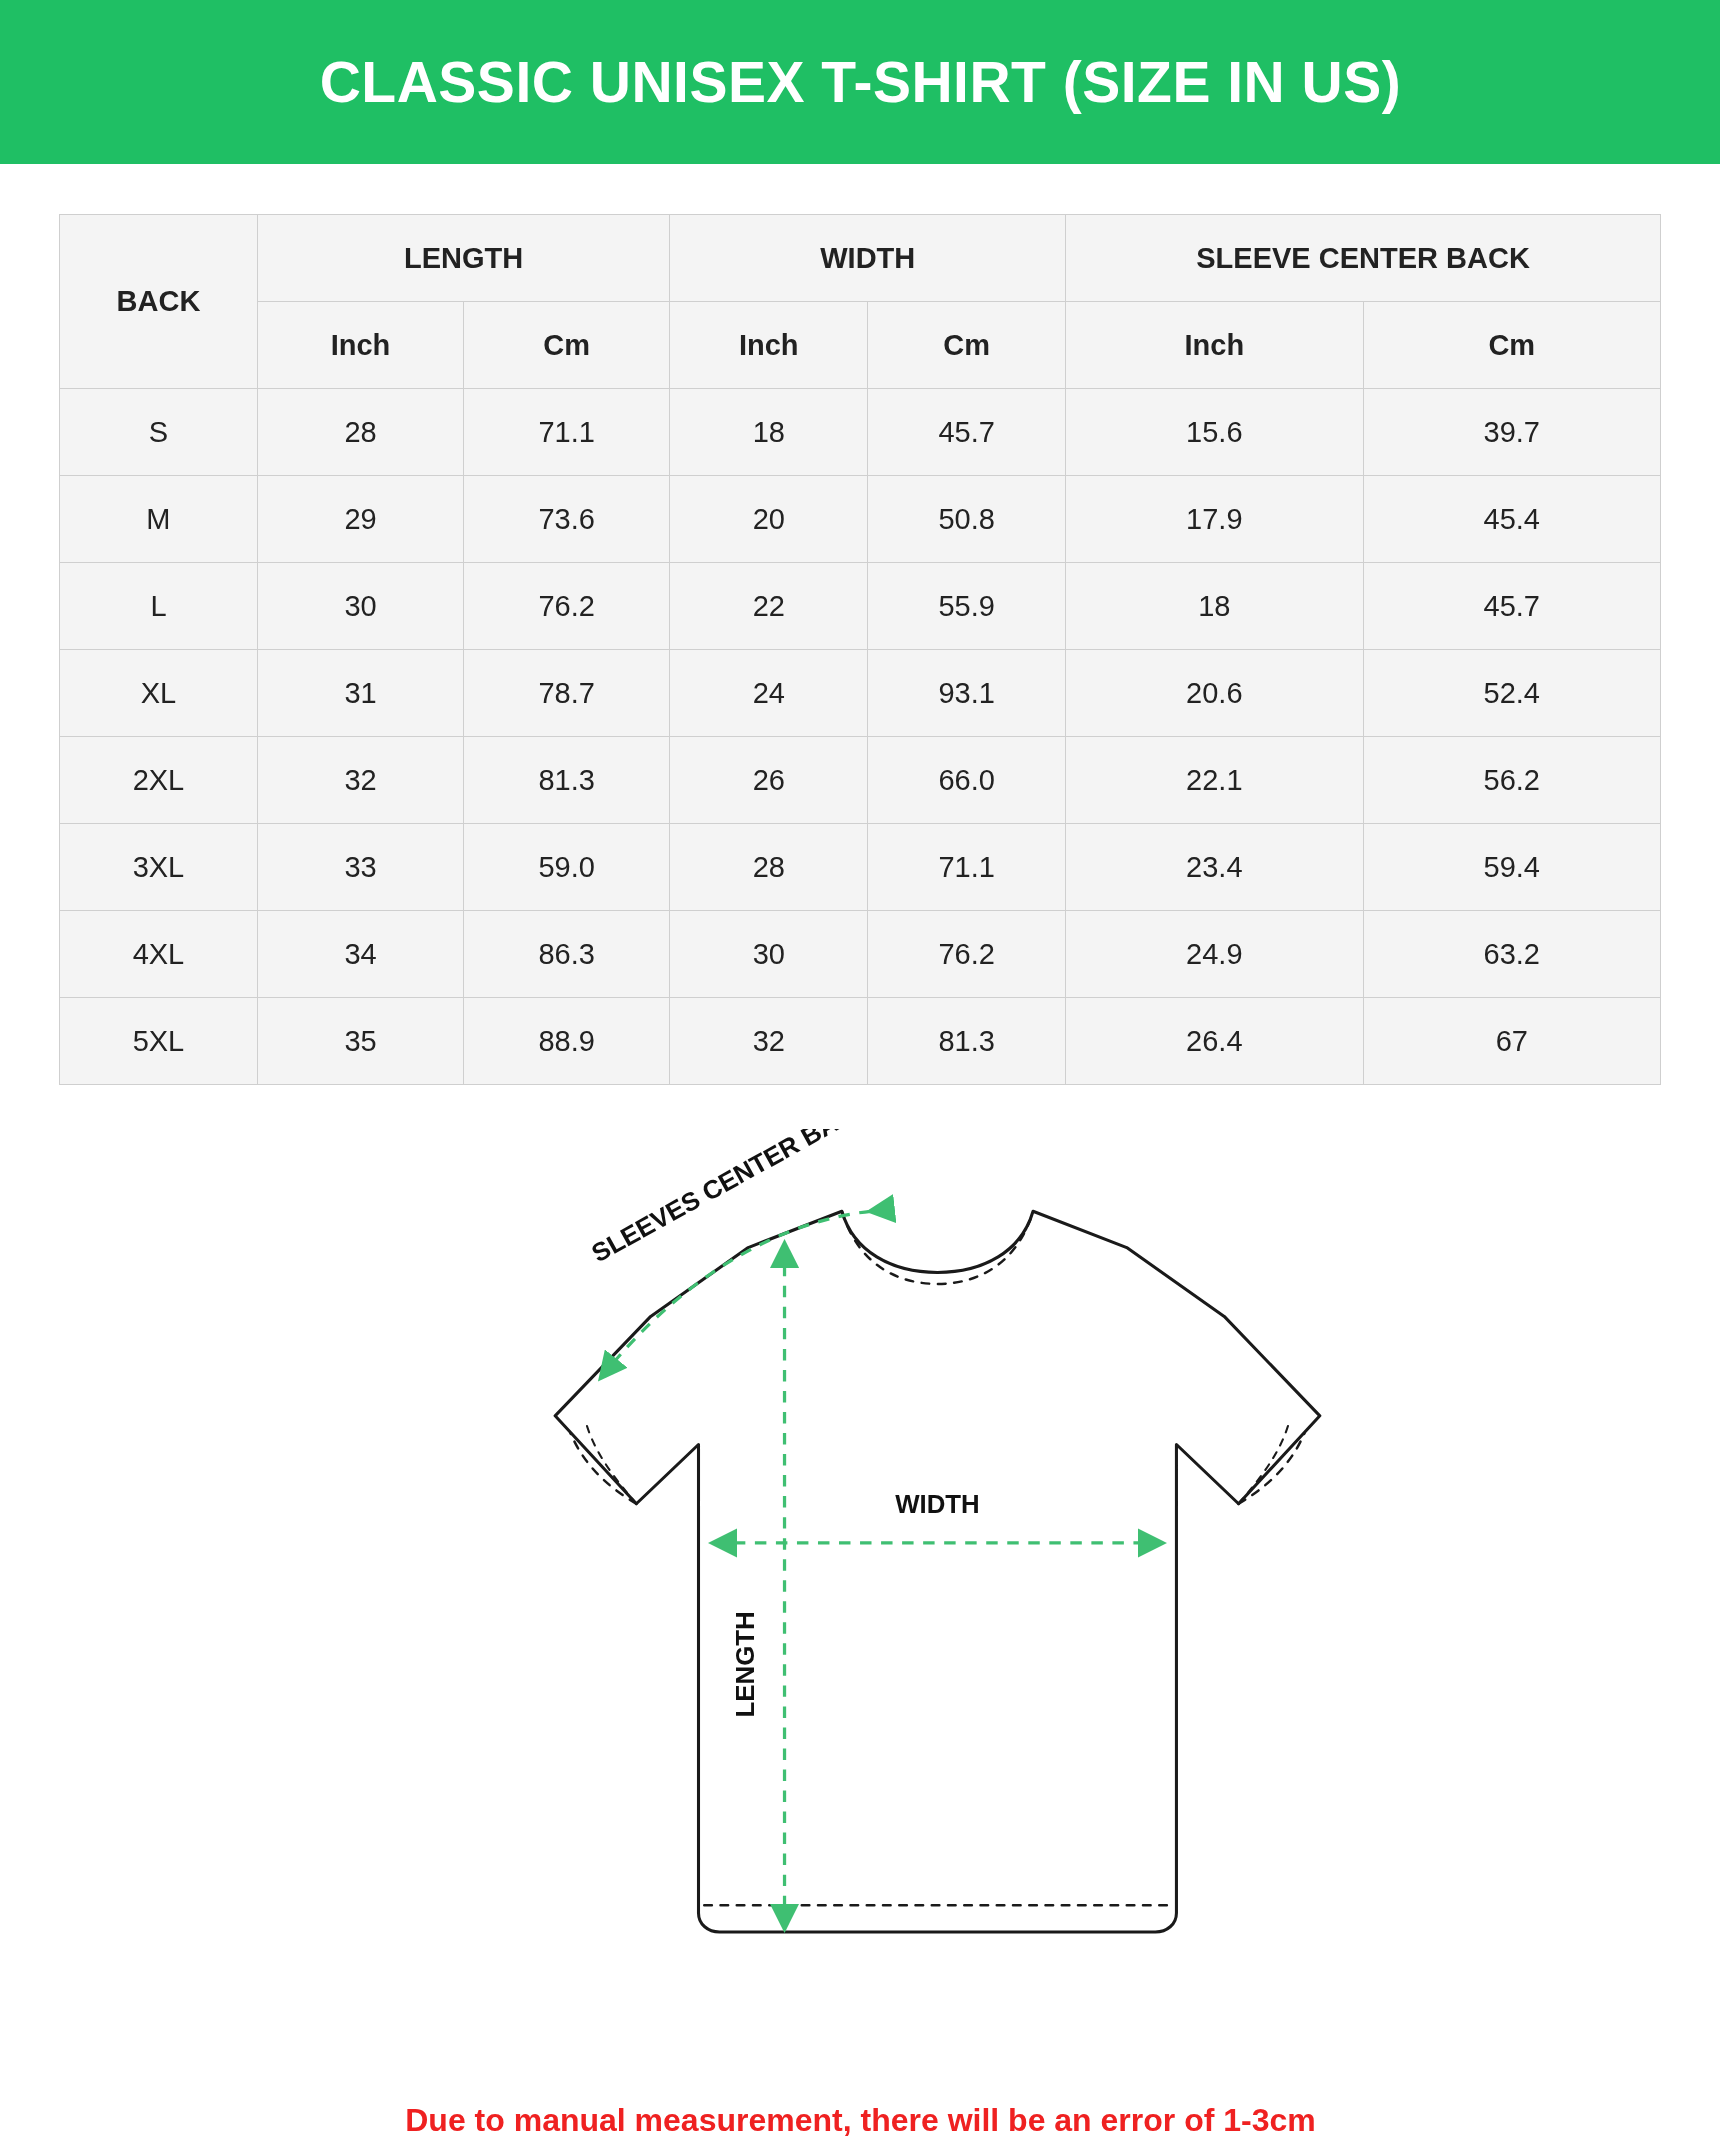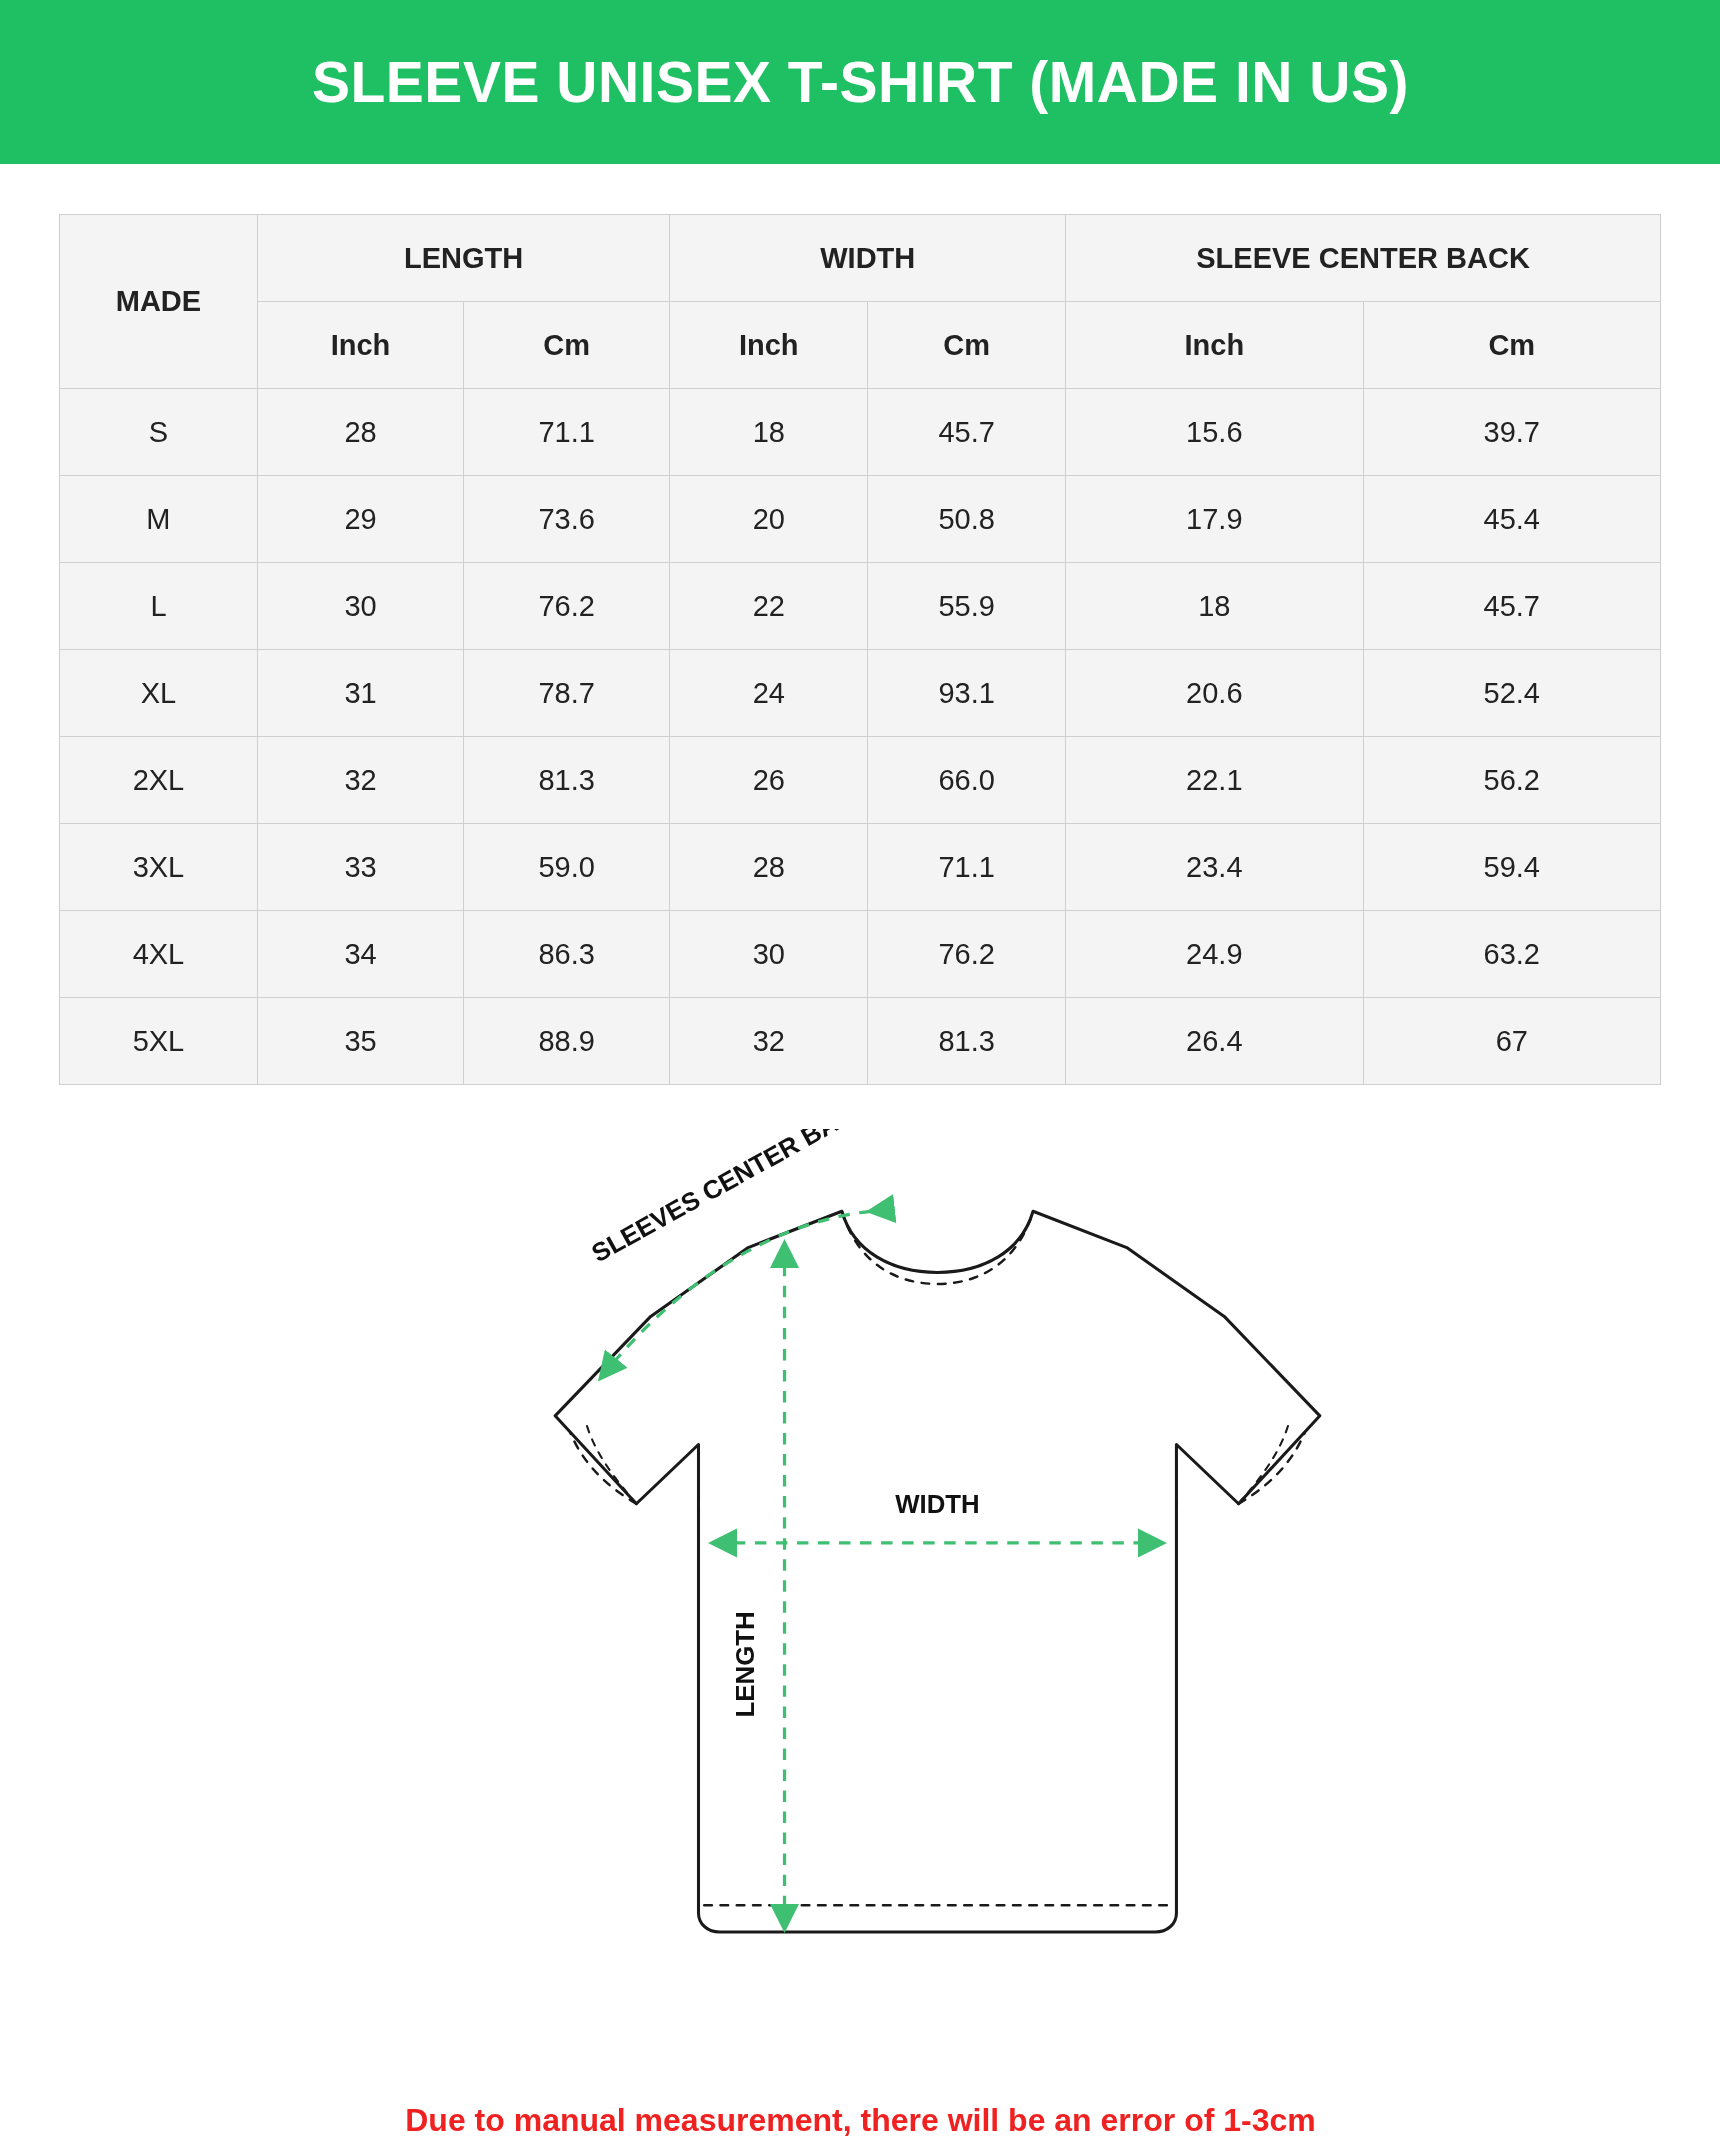--- a/index.html
+++ b/index.html
@@ -97,37 +97,37 @@
     color: #ef2121;
     font-size: 32px;
     font-weight: bold;
     margin-top: 17px;
   }
 </style>
 </head>
 <body>
 
 <div class="header-bar">
-  <div class="header-title">SLEEVE UNISEX T-SHIRT (MADE IN US)</div>
+  <div class="header-title">CLASSIC UNISEX T-SHIRT (SIZE IN US)</div>
 </div>
 
 <div class="table-wrap">
   <table class="size-table">
     <colgroup>
       <col class="c-size">
         <col class="c-li">
         <col class="c-lc">
         <col class="c-wi">
         <col class="c-wc">
         <col class="c-si">
         <col class="c-sc">
     </colgroup>
     <thead>
       <tr class="head-row">
-        <th rowspan="2">MADE</th>
+        <th rowspan="2">BACK</th>
         <th colspan="2">LENGTH</th>
         <th colspan="2">WIDTH</th>
         <th colspan="2">SLEEVE CENTER BACK</th>
       </tr>
       <tr class="unit-row">
         <th>Inch</th>
         <th>Cm</th>
         <th>Inch</th>
         <th>Cm</th>
         <th>Inch</th>

